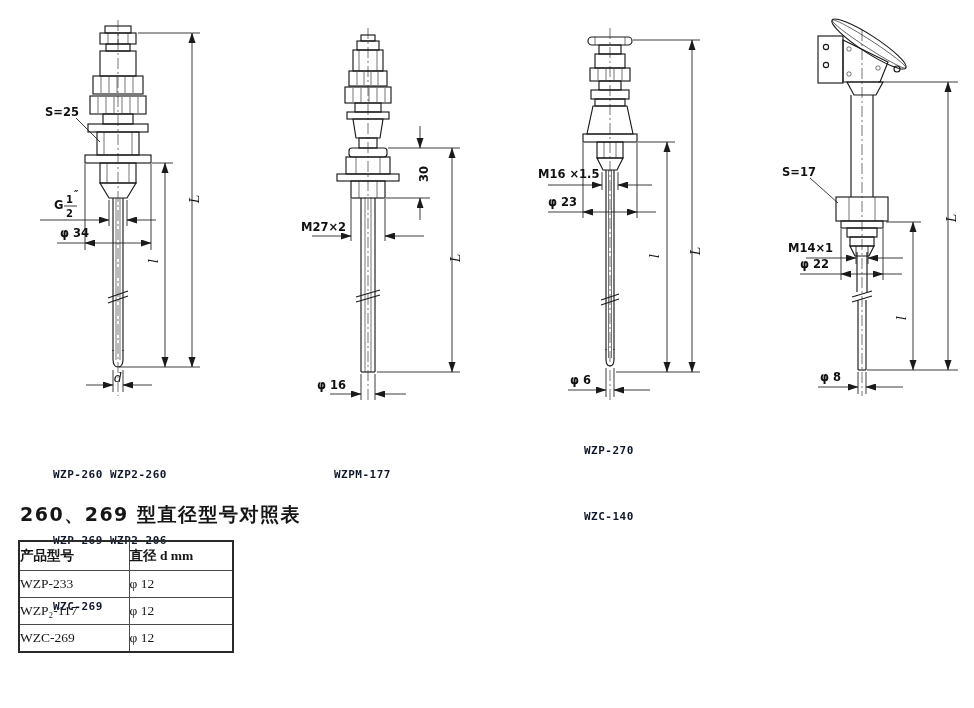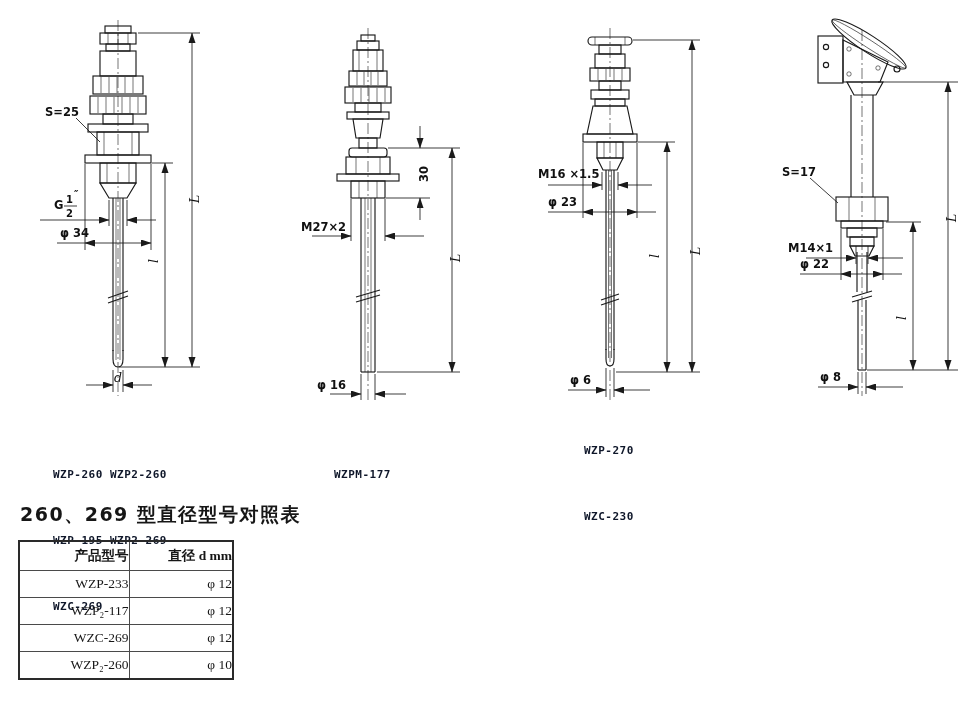--- a/index.html
+++ b/index.html
@@ -13,21 +13,21 @@
   svg text{font-family:"DejaVu Sans",sans-serif;font-size:11.5px;font-weight:bold;fill:#111;}
   svg text.it{font-family:"DejaVu Serif",serif;font-style:italic;font-weight:normal;font-size:12.5px;}
   svg text.sm{font-size:10px;}
   .cap{position:absolute;font-family:"DejaVu Sans Mono",monospace;font-weight:bold;
        font-size:11px;line-height:22px;letter-spacing:0.5px;color:#0f172a;white-space:pre;margin-left:6px;}
   .tbl-title{position:absolute;left:20px;top:502px;font-size:19px;font-weight:600;
        letter-spacing:1.5px;color:#161616;}
   table.spec{position:absolute;left:18px;top:540px;width:214px;border-collapse:collapse;
        border:2px solid #2a2a2a;font-family:"Liberation Serif","DejaVu Serif",serif;
        font-size:13.5px;color:#161616;table-layout:fixed;}
-  table.spec th,table.spec td{border:1px solid #4a4a4a;text-align:right;padding:0;
+  table.spec th,table.spec td{border:1px solid #4a4a4a;text-align:left;padding:0;
        height:26px;font-weight:normal;}
   table.spec th{height:28px;font-weight:bold;font-size:13.5px;}
 </style>
 </head>
 <body>
 
 <div class="page">
 
 <svg class="drawing" width="974" height="410" viewBox="0 0 974 410">
   <defs>
@@ -276,29 +276,29 @@
     <text x="820" y="381">φ 8</text>
     <line class="dim" x1="858" y1="372" x2="858" y2="394"></line>
     <line class="dim" x1="866" y1="372" x2="866" y2="394"></line>
     <line class="dim" x1="818" y1="387" x2="858" y2="387" marker-end="url(#ae)"></line>
     <line class="dim" x1="866" y1="387" x2="903" y2="387" marker-start="url(#as)"></line>
   </g>
 </svg>
 
 <div class="cap" style="left:47px;top:420px">
   <div>WZP-260 WZP2-260</div>
-  <div>WZP-195 WZP2-269</div>
+  <div>WZP-269 WZP2-206</div>
   <div>WZC-269</div>
 </div>
 <div class="cap" style="left:328px;top:420px">
   <div>WZPM-177</div>
 </div>
 <div class="cap" style="left:578px;top:396px">
   <div>WZP-270</div>
-  <div>WZC-230</div>
+  <div>WZC-140</div>
 </div>
 
 <div class="tbl-title">260、269 型直径型号对照表</div>
 <table class="spec">
   <colgroup>
         <col style="width:110px">
         <col style="width:104px">
       </colgroup>
   <tbody>
         <tr>
@@ -310,20 +310,16 @@
     <td>φ 12</td>
   </tr>
   <tr>
     <td>WZP₂-117</td>
     <td>φ 12</td>
   </tr>
   <tr>
     <td>WZC-269</td>
     <td>φ 12</td>
   </tr>
-  <tr>
-    <td>WZP₂-260</td>
-    <td>φ 10</td>
-  </tr>
 </tbody>
     </table>
 
 </div>
 
 </body></html>

